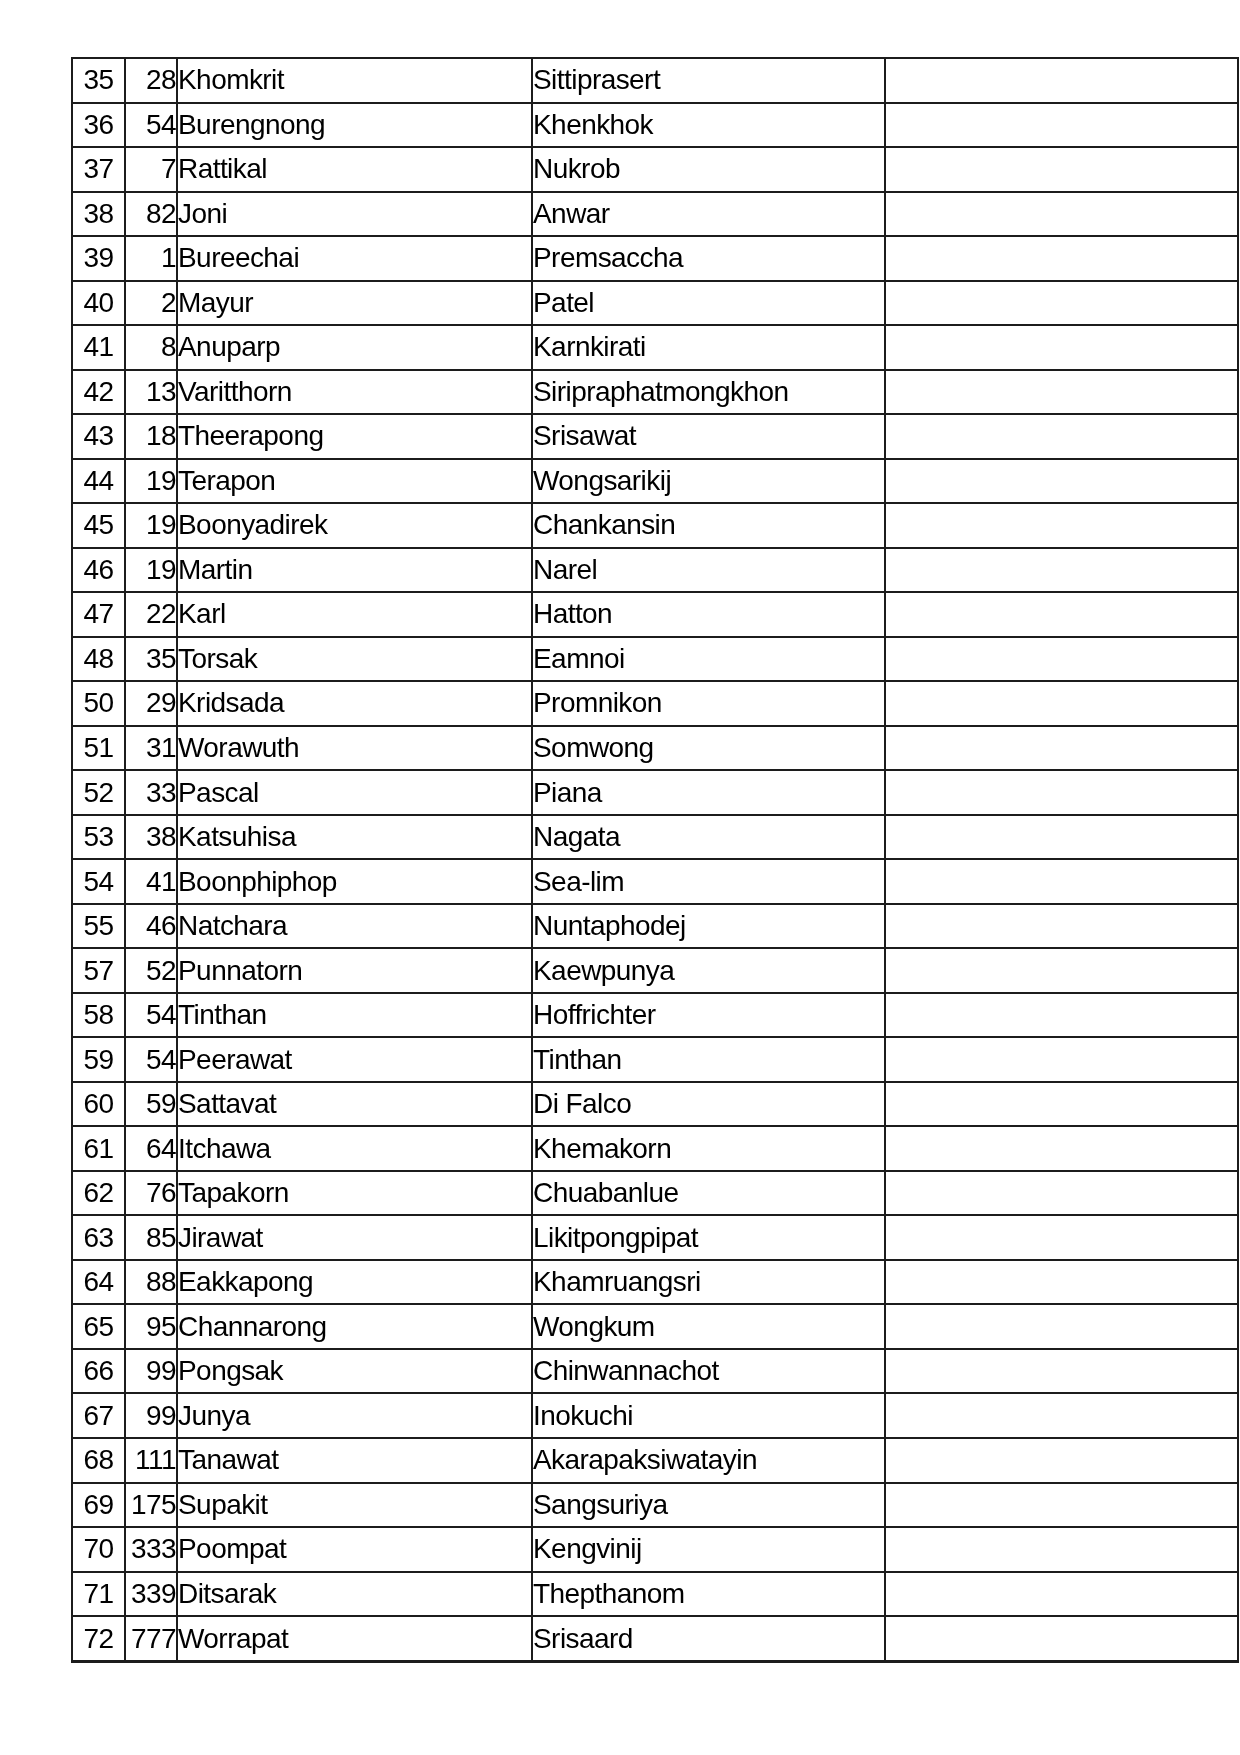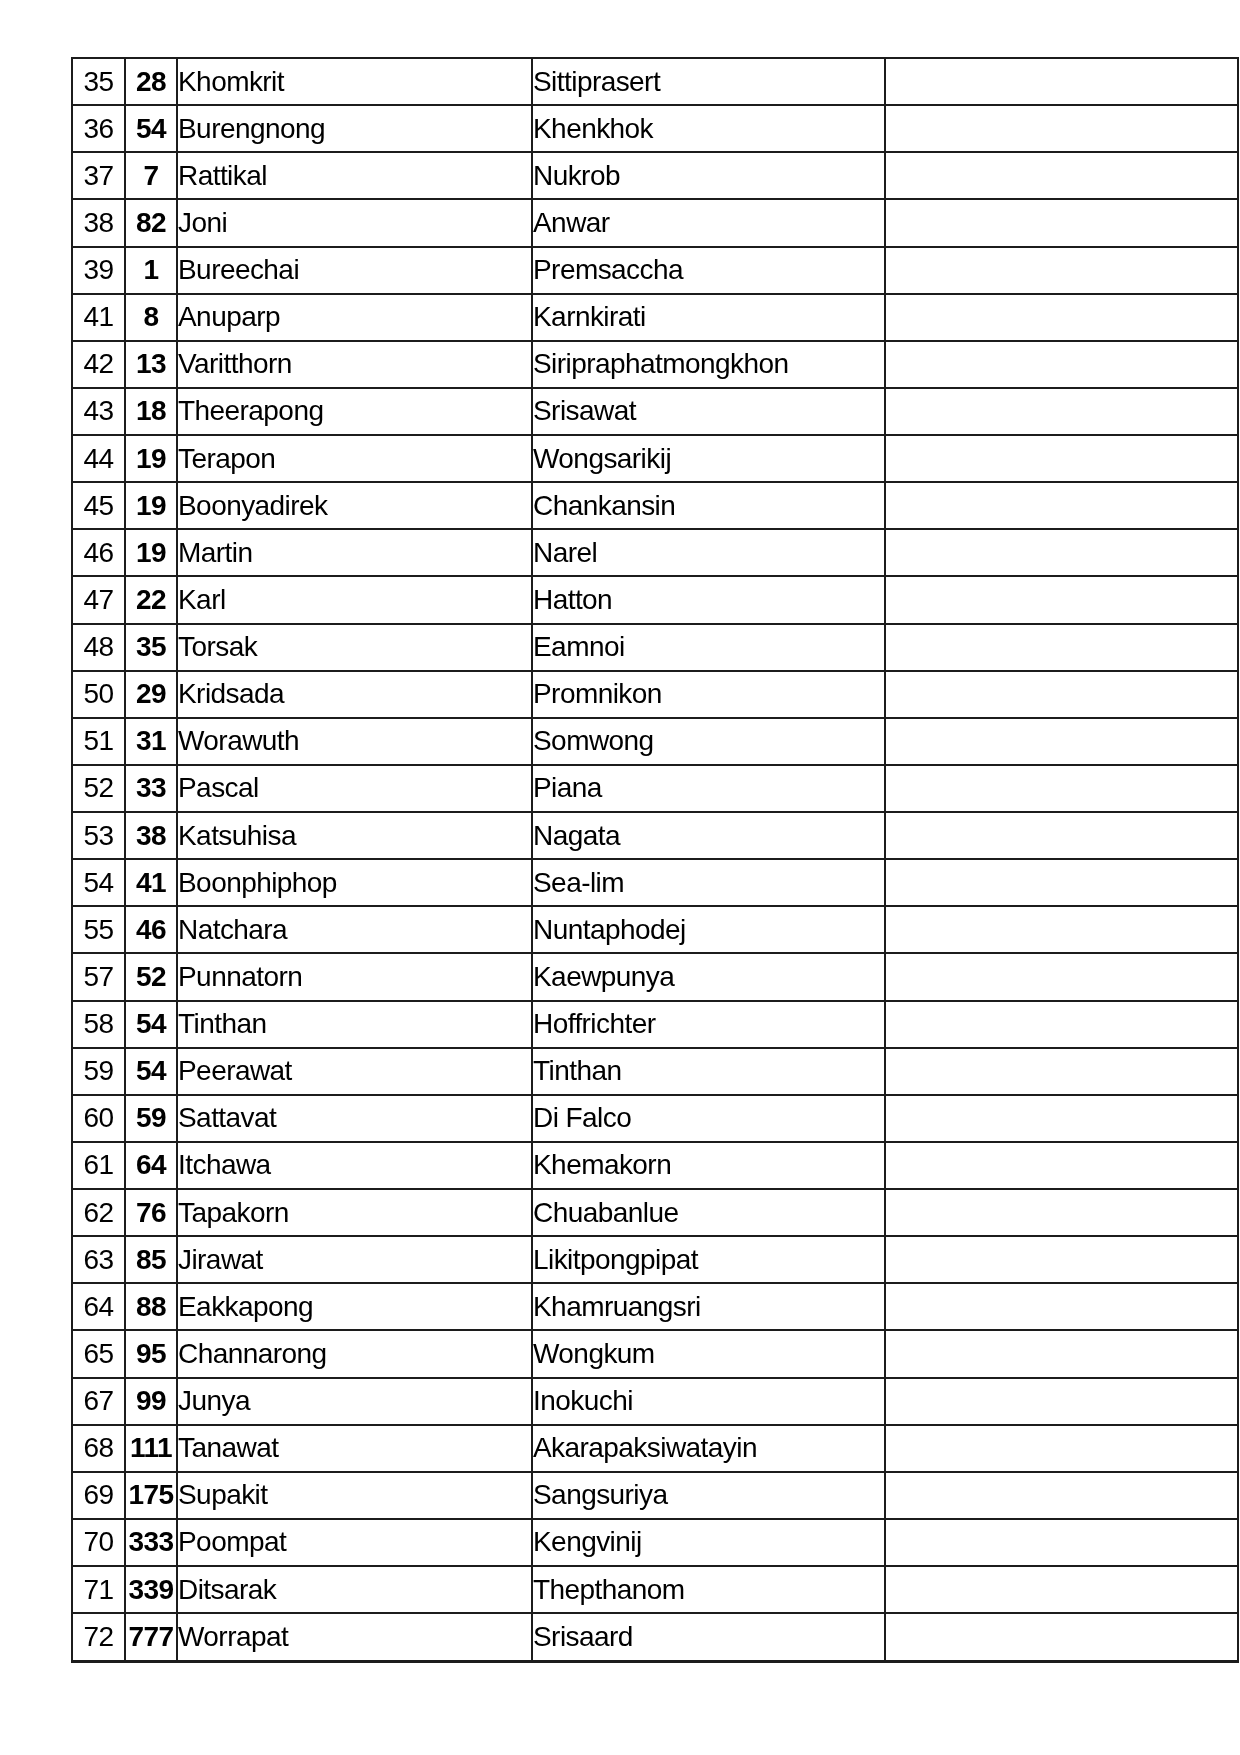--- a/index.html
+++ b/index.html
@@ -36,22 +36,22 @@
     vertical-align: middle;
     line-height: 1;
   }
   table.roster tr:last-child td {
     border-bottom-width: 3px;
   }
   td.col-index {
     text-align: center;
   }
   td.col-bib {
-    text-align: center;
-    font-weight: bold;
+    text-align: right;
+    font-weight: normal;
     margin-left: 40px;
   }
   td.col-first,
   td.col-last {
     text-align: left;
     padding-left: 10px;
   }
   td.col-notes {
     
   }
@@ -102,20 +102,27 @@
   </tr>
 
   <tr>
     <td class="col-index">39</td>
     <td class="col-bib">1</td>
     <td class="col-first">Bureechai</td>
     <td class="col-last">Premsaccha</td>
     <td class="col-notes"></td>
   </tr>
 
+  <tr>
+    <td class="col-index">40</td>
+    <td class="col-bib">2</td>
+    <td class="col-first">Mayur</td>
+    <td class="col-last">Patel</td>
+    <td class="col-notes"></td>
+  </tr>
 
   <tr>
     <td class="col-index">41</td>
     <td class="col-bib">8</td>
     <td class="col-first">Anuparp</td>
     <td class="col-last">Karnkirati</td>
     <td class="col-notes"></td>
   </tr>
 
   <tr>
@@ -289,20 +296,27 @@
   </tr>
 
   <tr>
     <td class="col-index">65</td>
     <td class="col-bib">95</td>
     <td class="col-first">Channarong</td>
     <td class="col-last">Wongkum</td>
     <td class="col-notes"></td>
   </tr>
 
+  <tr>
+    <td class="col-index">66</td>
+    <td class="col-bib">99</td>
+    <td class="col-first">Pongsak</td>
+    <td class="col-last">Chinwannachot</td>
+    <td class="col-notes"></td>
+  </tr>
 
   <tr>
     <td class="col-index">67</td>
     <td class="col-bib">99</td>
     <td class="col-first">Junya</td>
     <td class="col-last">Inokuchi</td>
     <td class="col-notes"></td>
   </tr>
 
   <tr>

